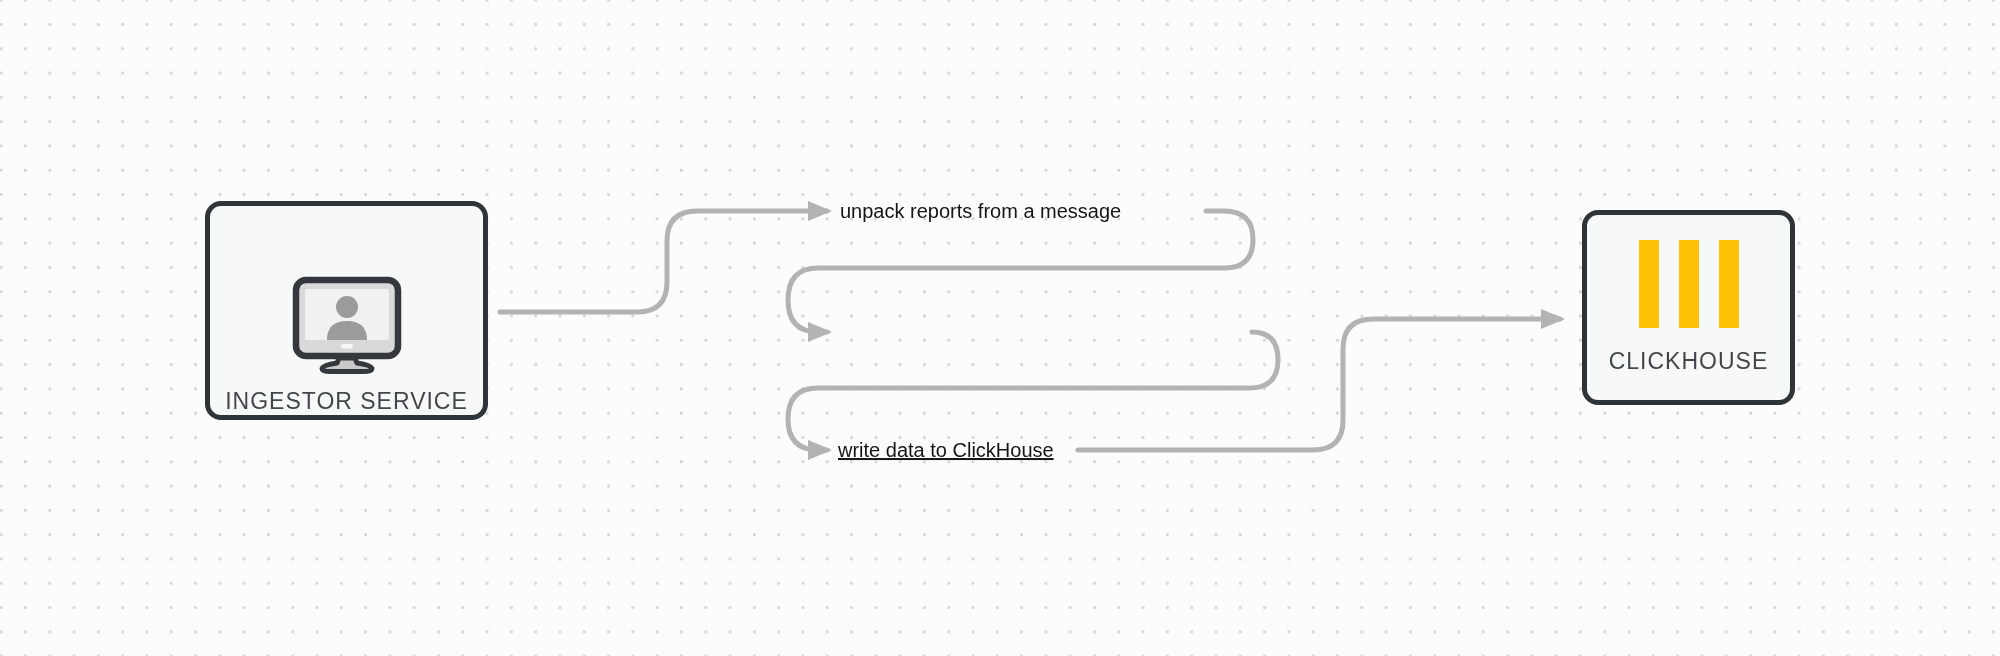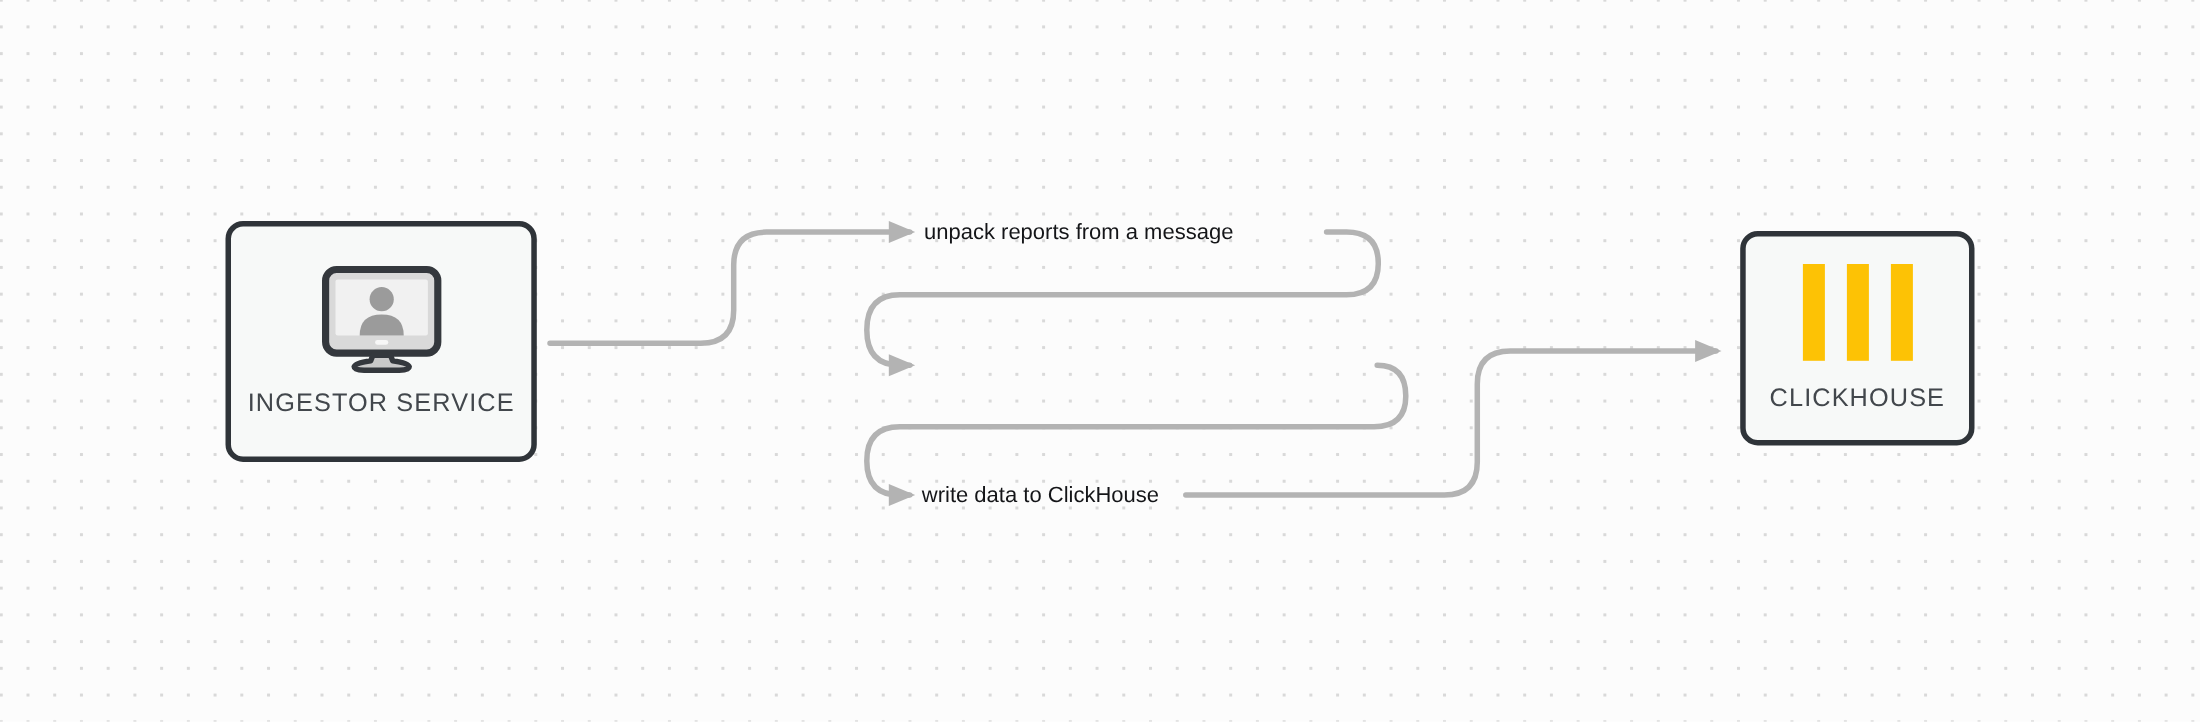--- a/index.html
+++ b/index.html
@@ -45,21 +45,21 @@
   .node {
     position: absolute;
     background: var(--node-fill);
     border: 5px solid var(--node-border);
     border-radius: 16px;
     display: flex;
     flex-direction: column;
     align-items: center;
     justify-content: center;
   }
-  .node-ingestor { left: 205px; top: 201px; width: 283px; height: 219px; gap: 14px; }
+  .node-ingestor { left: 205px; top: 201px; width: 283px; height: 219px; gap: 14px; justify-content: flex-end; }
   .node-clickhouse { left: 1582px; top: 210px; width: 213px; height: 195px; gap: 20px; }
 
   .node-label {
     font-size: 23px;
     letter-spacing: 1px;
     color: var(--node-label-text);
     white-space: nowrap;
   }
 
   .ch-logo { display: flex; gap: 20px; }
@@ -67,21 +67,21 @@
 
   .step-label {
     position: absolute;
     transform: translateY(-52%);
     font-size: 20px;
     color: var(--label-text);
     white-space: nowrap;
   }
   .step-1 { left: 840px; top: 212px; }
   .step-2 { left: 838px; top: 333px; }
-  .step-3 { left: 838px; top: 451px; }
+  .step-3 { left: 838px; top: 451px; text-decoration: underline; }
 </style>
 </head>
 <body>
 
 <div class="canvas">
 
   <svg class="connectors" viewBox="0 0 2000 656" xmlns="http://www.w3.org/2000/svg">
     <defs>
       <marker id="arrowhead" markerWidth="26" markerHeight="22" refX="20" refY="11" orient="auto" markerUnits="userSpaceOnUse">
         <path class="head" d="M1,1 L25,11 L1,21 z" fill="#b3b3b3"></path>

